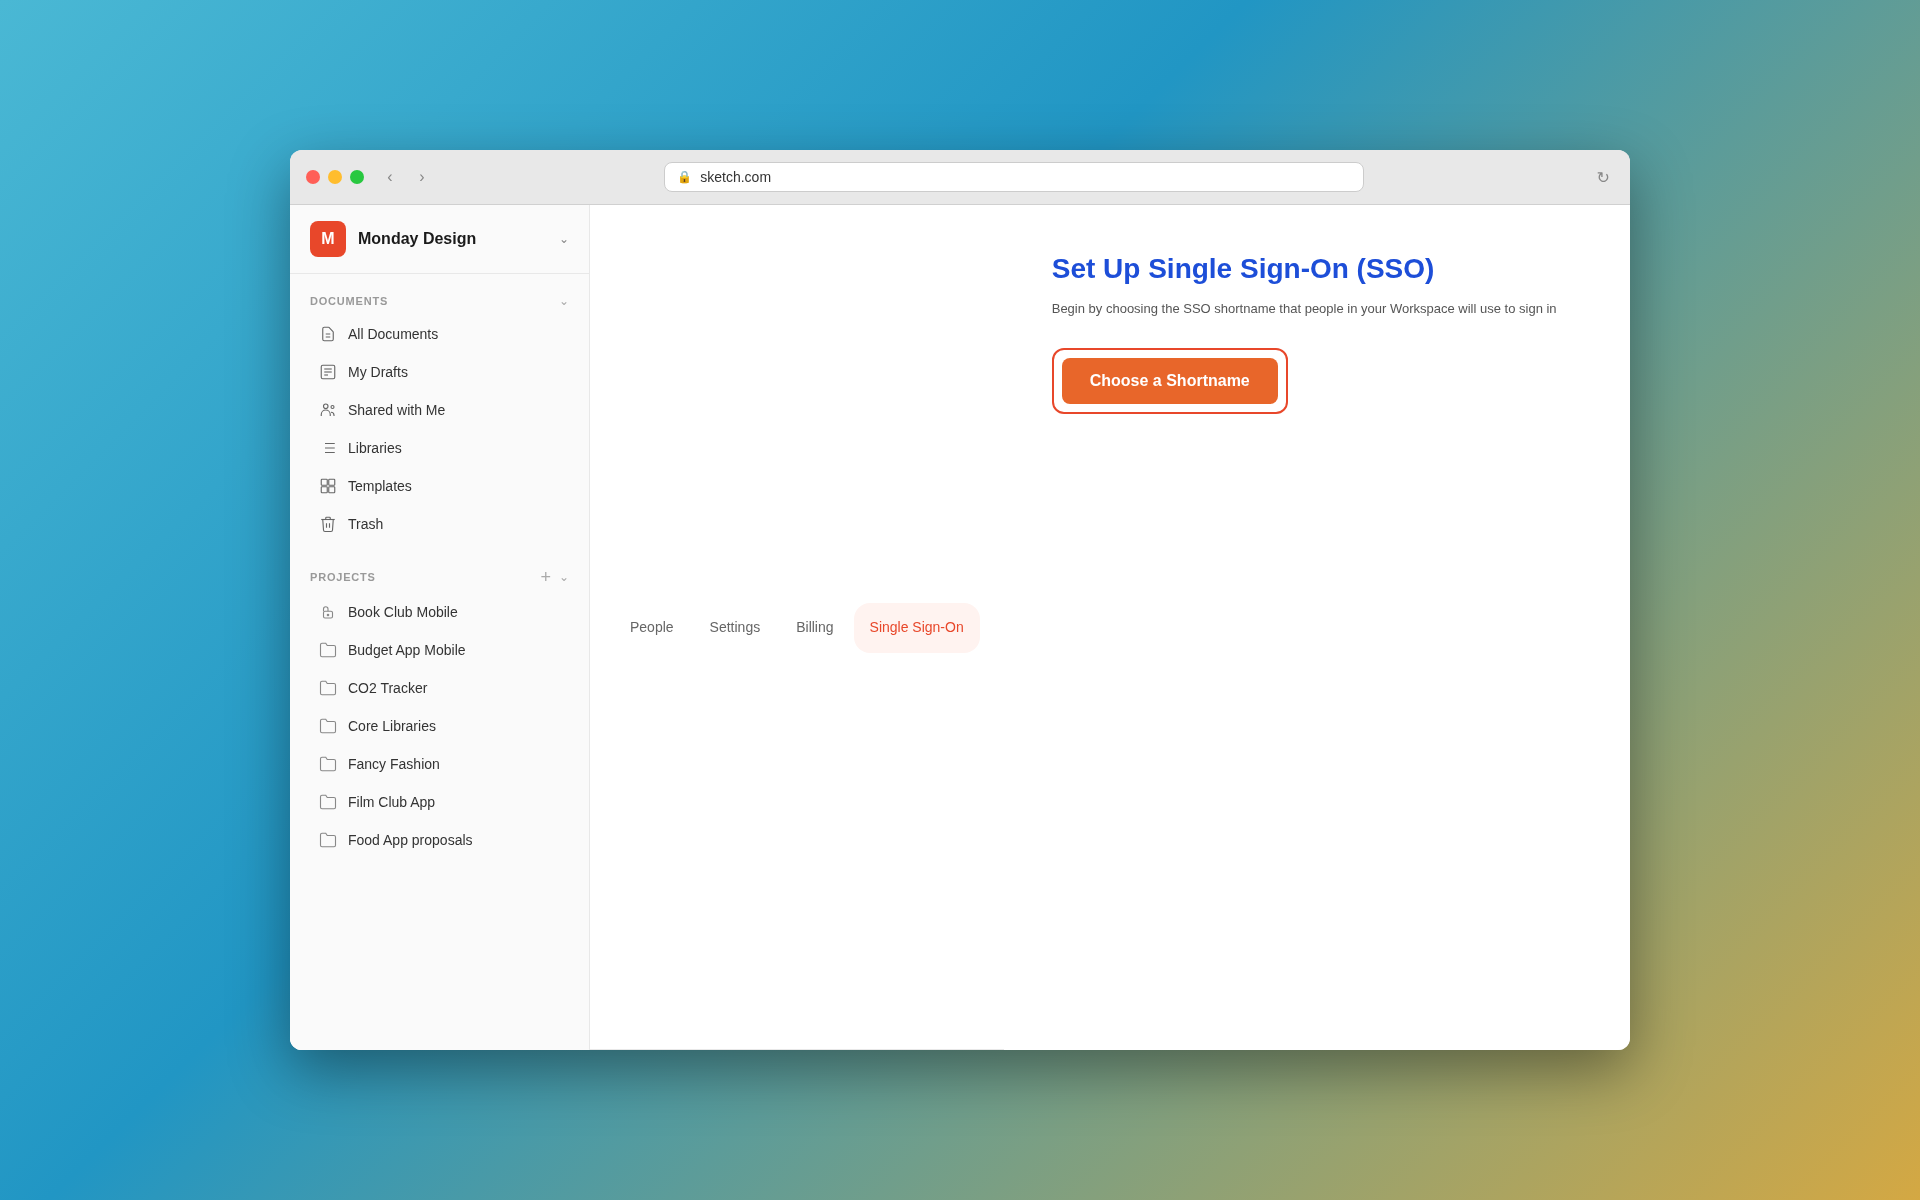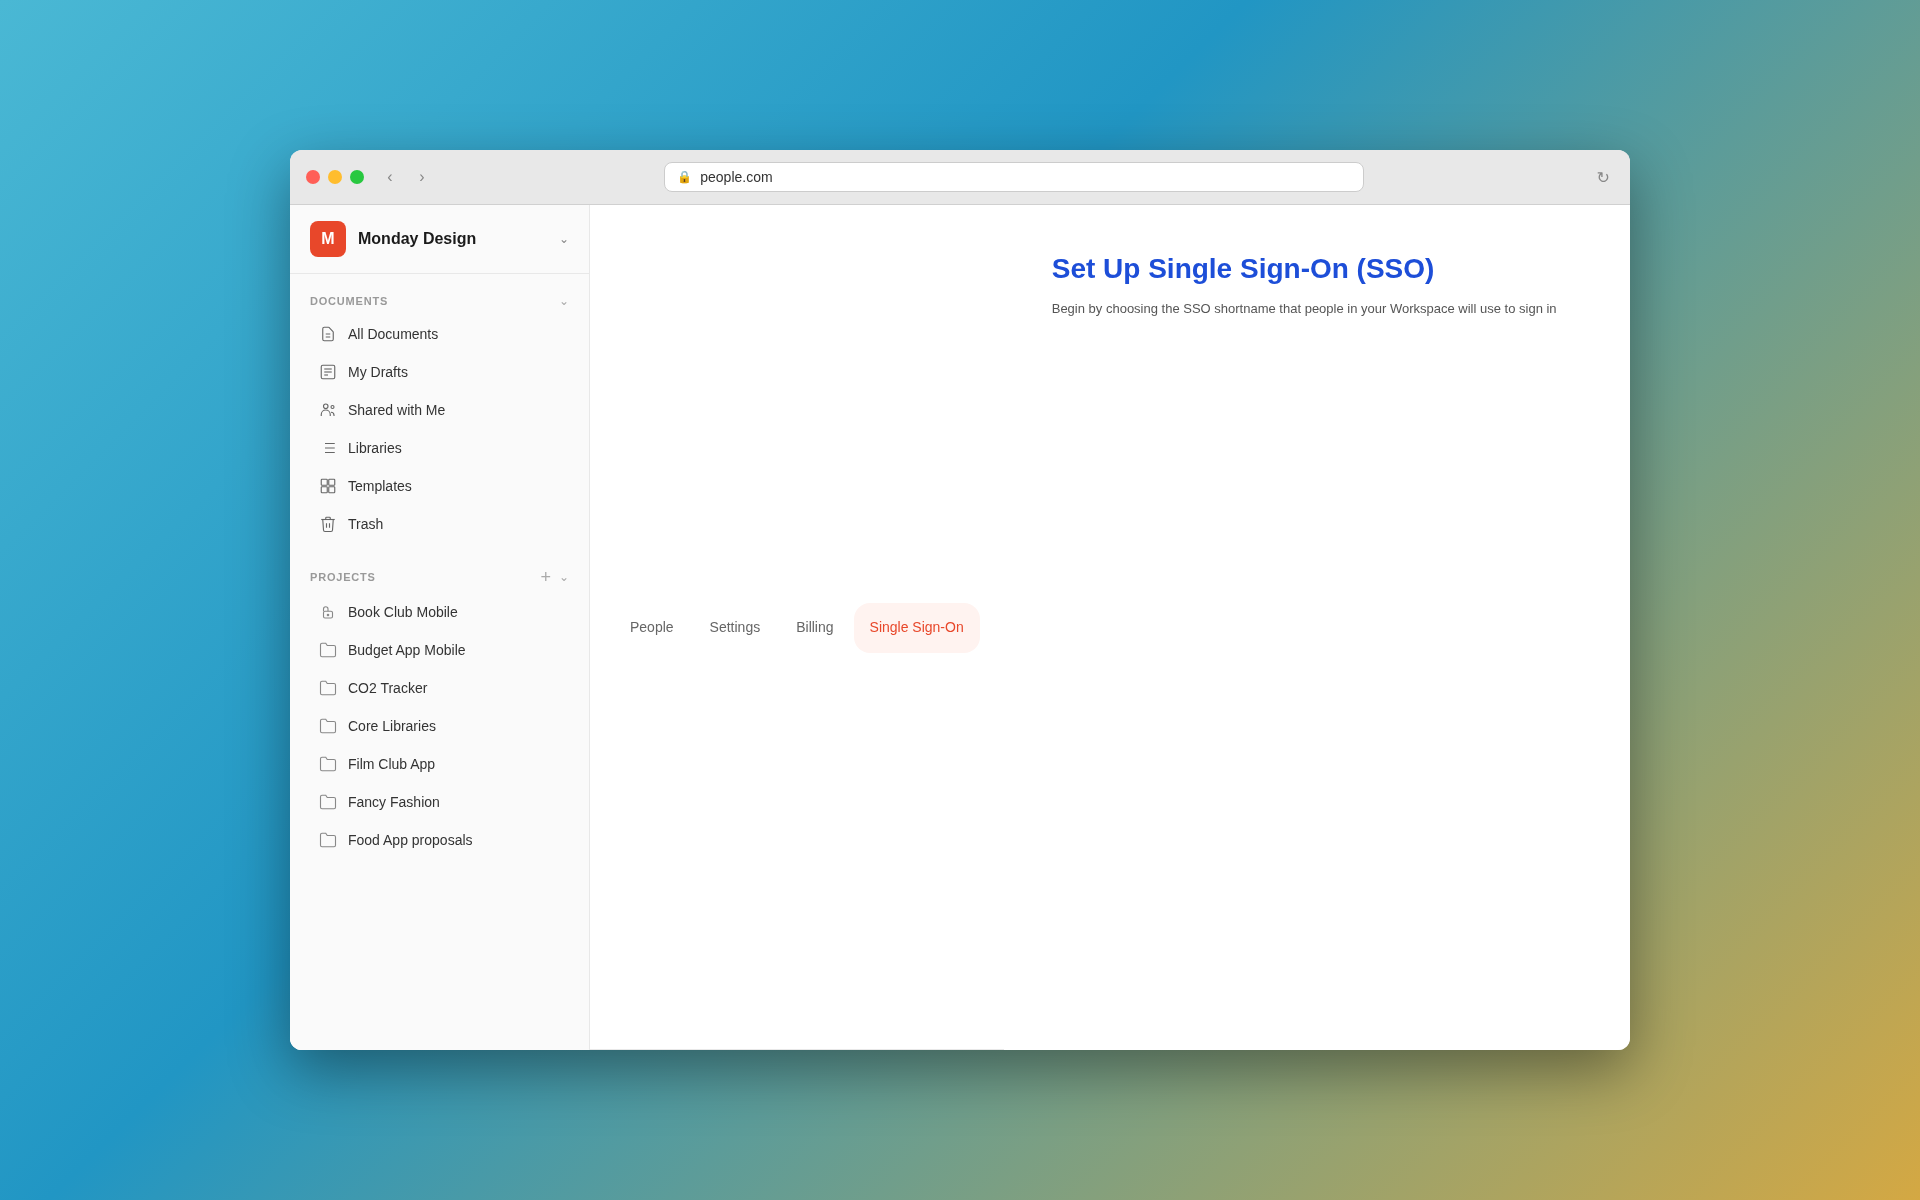--- a/index.html
+++ b/index.html
@@ -349,21 +349,21 @@
       <div class="traffic-light red"></div>
       <div class="traffic-light yellow"></div>
       <div class="traffic-light green"></div>
     </div>
     <div class="nav-buttons">
       <button class="nav-btn">‹</button>
       <button class="nav-btn">›</button>
     </div>
     <div class="address-bar">
       <span class="lock-icon">🔒</span>
-      <span>people.com</span>
+      <span>sketch.com</span>
     </div>
     <button class="reload-btn">↻</button>
   </div>
 
   <div class="app-container">
 
     <div class="sidebar">
 
       <div class="workspace-header">
         <div class="workspace-icon">M</div>
@@ -494,30 +494,30 @@
           <span>Core Libraries</span>
         </div>
 
 
         <div class="project-item">
           <span class="project-icon">
             <svg viewBox="0 0 24 24" fill="none" stroke="currentColor" stroke-width="1.5">
               <path d="M22 19a2 2 0 01-2 2H4a2 2 0 01-2-2V5a2 2 0 012-2h5l2 3h9a2 2 0 012 2z"></path>
             </svg>
           </span>
+          <span>Fancy Fashion</span>
+        </div>
+
+        <div class="project-item">
+          <span class="project-icon">
+            <svg viewBox="0 0 24 24" fill="none" stroke="currentColor" stroke-width="1.5">
+              <path d="M22 19a2 2 0 01-2 2H4a2 2 0 01-2-2V5a2 2 0 012-2h5l2 3h9a2 2 0 012 2z"></path>
+            </svg>
+          </span>
           <span>Film Club App</span>
-        </div>
-
-        <div class="project-item">
-          <span class="project-icon">
-            <svg viewBox="0 0 24 24" fill="none" stroke="currentColor" stroke-width="1.5">
-              <path d="M22 19a2 2 0 01-2 2H4a2 2 0 01-2-2V5a2 2 0 012-2h5l2 3h9a2 2 0 012 2z"></path>
-            </svg>
-          </span>
-          <span>Fancy Fashion</span>
         </div>
 
         <div class="project-item">
           <span class="project-icon">
             <svg viewBox="0 0 24 24" fill="none" stroke="currentColor" stroke-width="1.5">
               <path d="M22 19a2 2 0 01-2 2H4a2 2 0 01-2-2V5a2 2 0 012-2h5l2 3h9a2 2 0 012 2z"></path>
             </svg>
           </span>
           <span>Food App proposals</span>
         </div>
@@ -531,17 +531,20 @@
         <button class="top-nav-tab">People</button>
         <button class="top-nav-tab">Settings</button>
         <button class="top-nav-tab">Billing</button>
         <button class="top-nav-tab active">Single Sign-On</button>
       </nav>
 
       <div class="content-area">
         <h1 class="sso-title">Set Up Single Sign-On (SSO)</h1>
         <p class="sso-description">Begin by choosing the SSO shortname that people in your Workspace will use to sign in</p>
 
+        <div class="choose-shortname-wrapper">
+          <button class="choose-shortname-btn" style="position:relative;">Choose a Shortname</button>
+        </div>
       </div>
 
     </div>
   </div>
 </div>
 
 </body></html>

